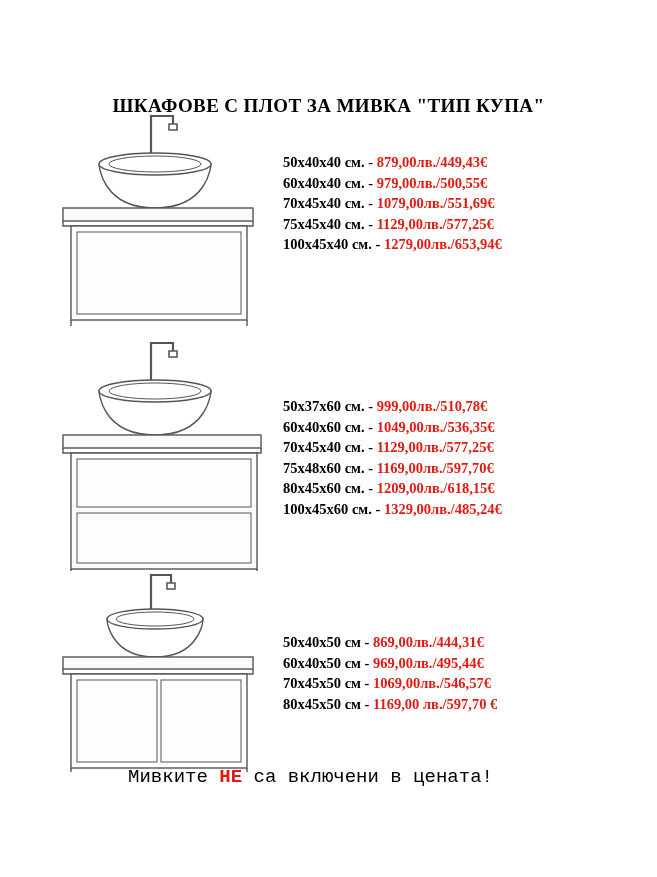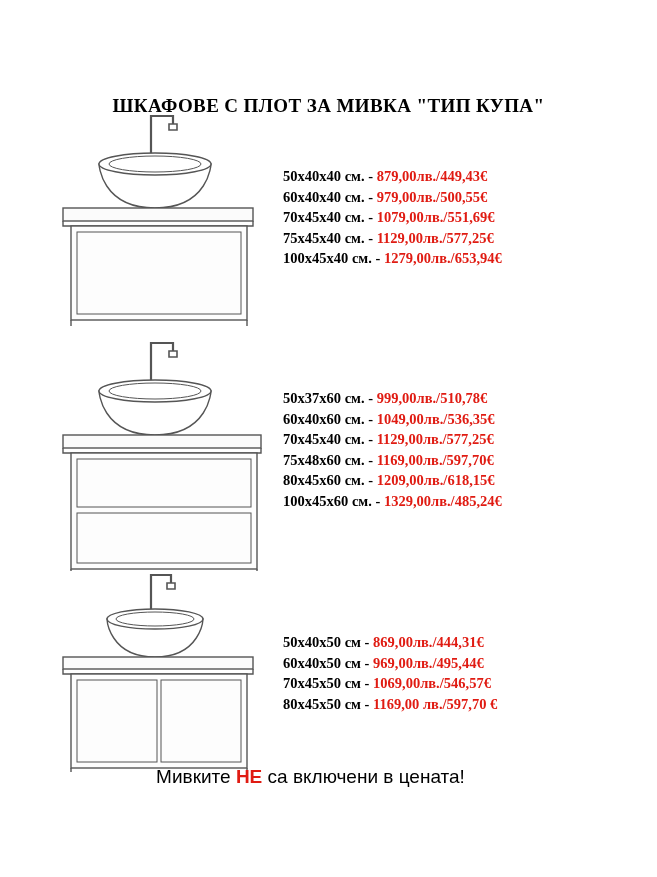--- a/index.html
+++ b/index.html
@@ -42,32 +42,32 @@
     position: absolute;
     font-family: "Liberation Serif", serif;
     font-weight: bold;
     font-size: 14.5px;
     line-height: 20.5px;
     white-space: nowrap;
   }
   .price-row .dim { color: #000; }
   .price-row .val { color: #e01b12; }
 
-  #block1 { left: 283px; top: 152px; margin-top: 14px; }
-  #block2 { left: 283px; top: 388px; }
+  #block1 { left: 283px; top: 152px; }
+  #block2 { left: 283px; top: 396px; }
   #block3 { left: 283px; top: 632px; }
 
   
   .footer {
     position: absolute;
     left: 0;
     top: 766px;
     width: 621px;
     text-align: center;
-    font-family: Liberation Sans, sans-serif;
+    font-family: Liberation Mono, monospace;
     font-size: 19px;
     color: #000;
   }
   .footer .neg {
     color: #e01b12;
     font-weight: bold;
   }
 
   
   .drawing {

